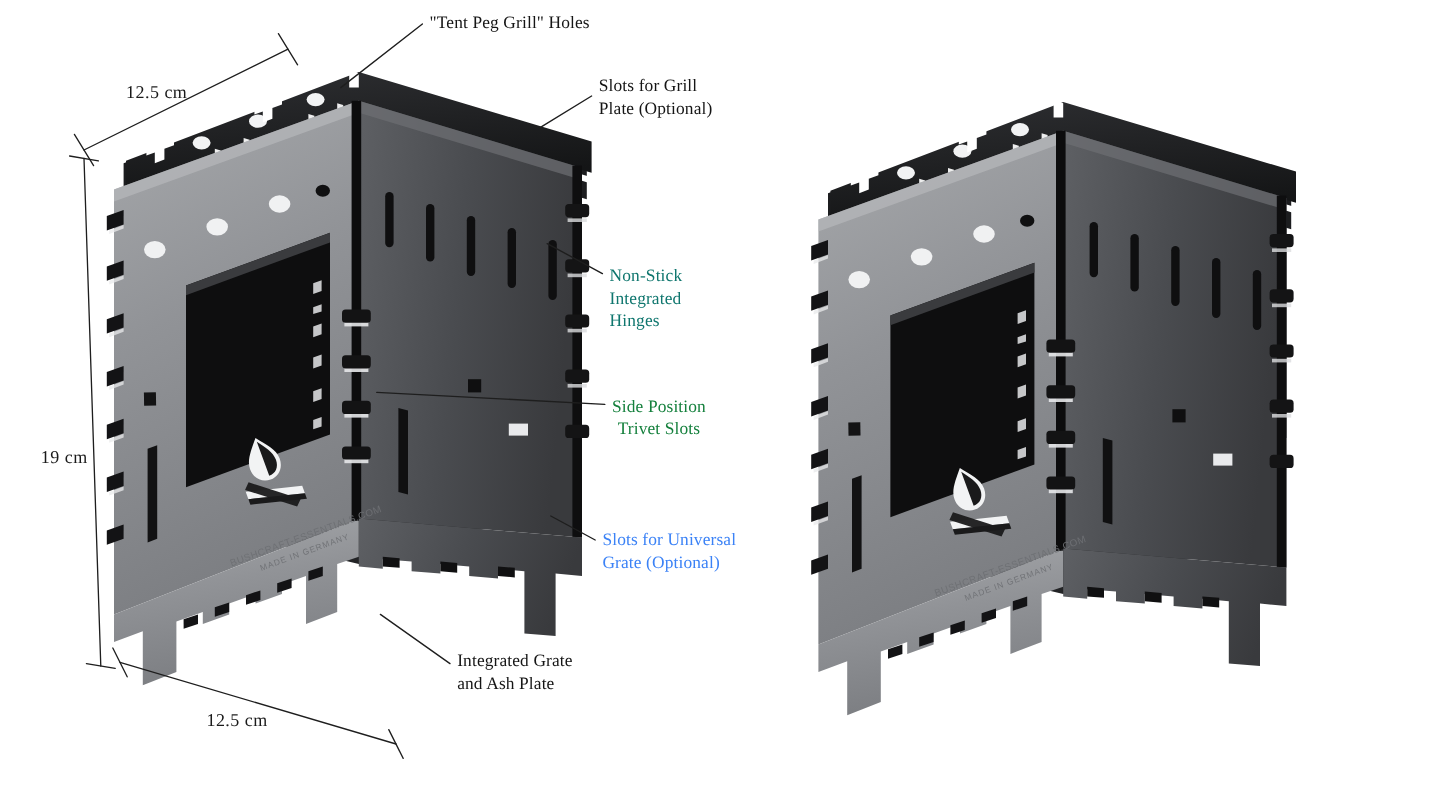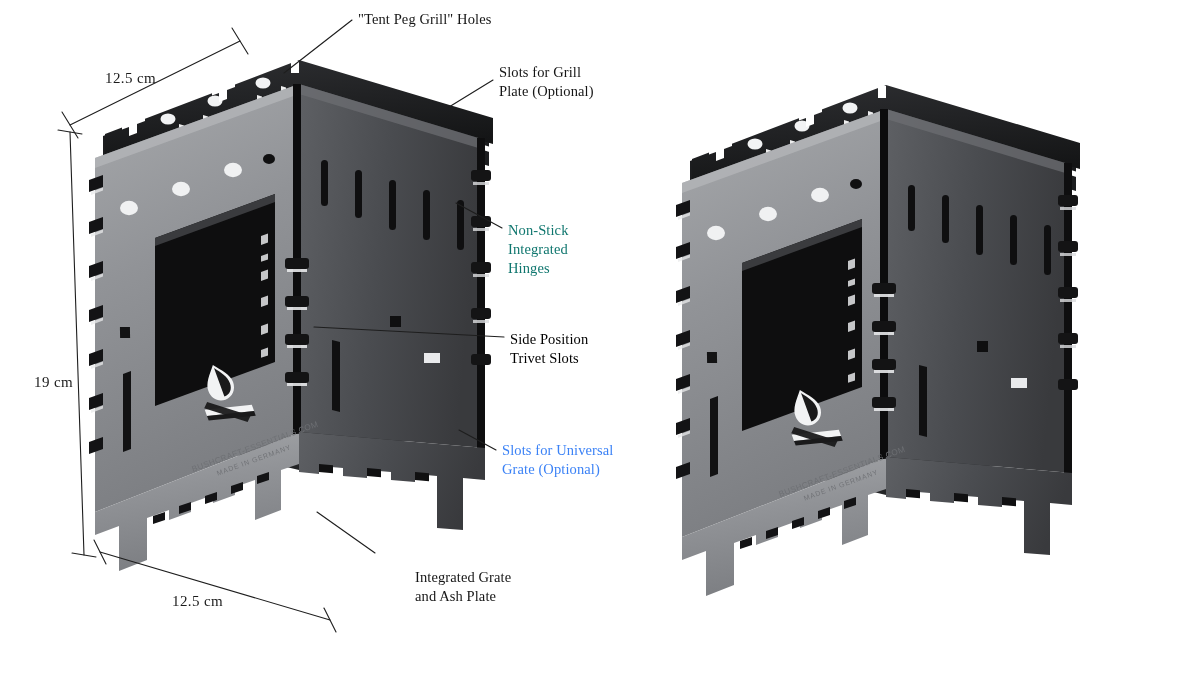--- a/index.html
+++ b/index.html
@@ -327,25 +327,25 @@
       </g>
   </svg>
 
   <div id="callout-text-layer">
       <div class="callout" style="left: 358px; top: 10px; color: rgb(21, 21, 21);">"Tent Peg Grill" Holes</div>
       <div class="callout" style="left: 499px; top: 63px; color: rgb(21, 21, 21);">Slots for Grill
 Plate (Optional)</div>
       <div class="callout" style="left: 508px; top: 221px; color: #0f766e;">Non-Stick
 Integrated
 Hinges</div>
-      <div class="callout" style="left: 510px; top: 330px; color: #000000;">Side Position
+      <div class="callout" style="left: 510px; top: 330px; color: #15803d; text-align: center;">Side Position
 Trivet Slots</div>
       <div class="callout" style="left: 502px; top: 441px; color: #3b82f6;">Slots for Universal
 Grate (Optional)</div>
-      <div class="callout" style="left: 381px; top: 568px; color: rgb(21, 21, 21); margin-left: 34px;">Integrated Grate
+      <div class="callout" style="left: 381px; top: 542px; color: rgb(21, 21, 21);">Integrated Grate
 and Ash Plate</div>
     </div>
   <div id="dimension-text-layer">
       <div class="dimlabel" style="left: 105px; top: 70px;">12.5 cm</div>
       <div class="dimlabel" style="left: 34px; top: 340px; margin-top: 34px;">19 cm</div>
       <div class="dimlabel" style="left: 172px; top: 593px;">12.5 cm</div>
     </div>
 
 </div>
 

